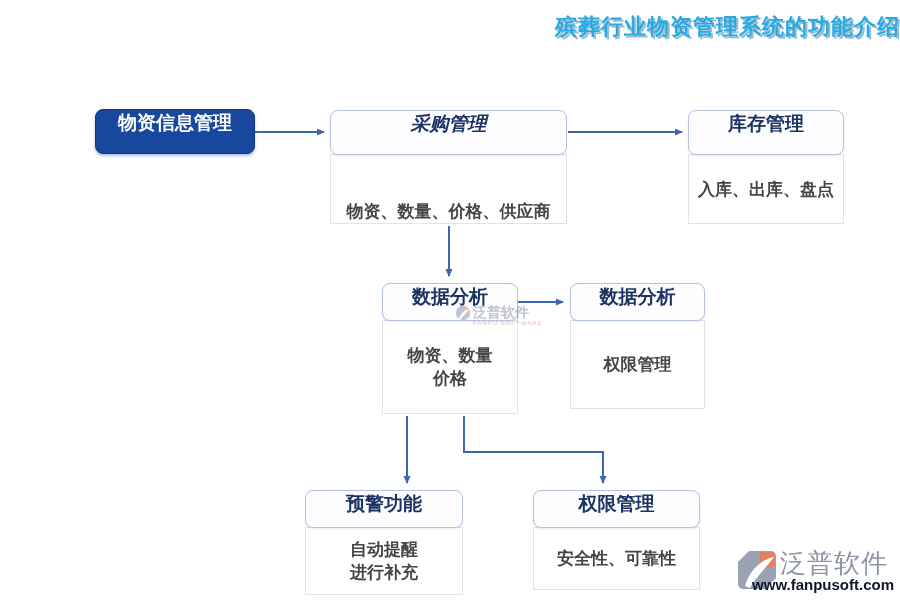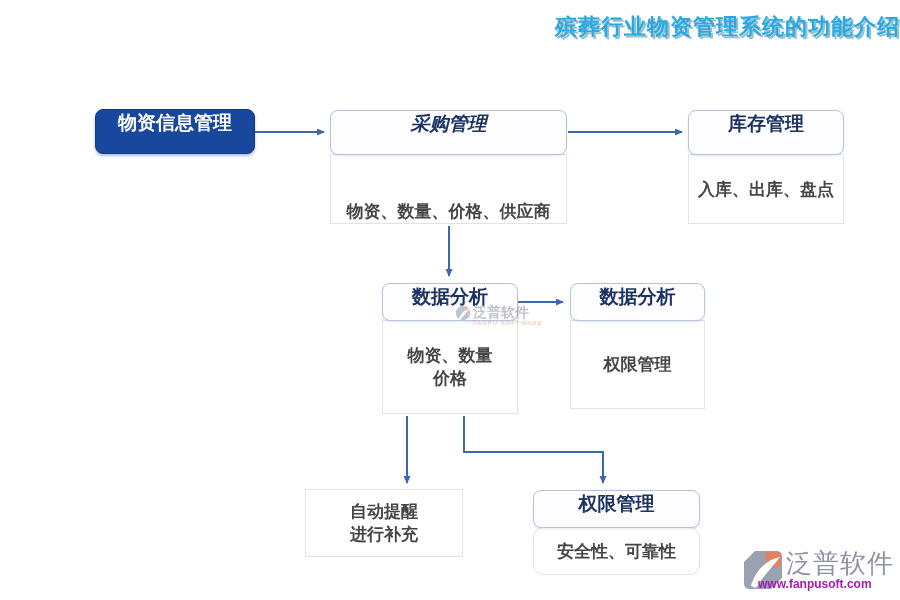--- a/index.html
+++ b/index.html
@@ -40,21 +40,21 @@
   }
   .watermark-mid .wm-texts { margin-left:2px; }
   .watermark-mid .wm-brand { font-size:14px; font-weight:bold; color:#8d95a5; line-height:15px; }
   .watermark-mid .wm-sub { font-size:6px; color:#e2825c; letter-spacing:1px; line-height:7px; }
   .logo {
     position:absolute; right:6px; bottom:8px; z-index:3;
     display:flex; align-items:flex-start;
   }
   .logo .logo-texts { margin-left:3px; }
   .logo .logo-brand { font-size:26px; color:#8d95a5; line-height:28px; letter-spacing:1px; }
-  .logo .logo-url { font-size:12px; font-weight:bold; color:#a21caf; line-height:15px; margin-left:-28px; }
+  .logo .logo-url { font-size:15px; font-weight:bold; color:#0f172a; line-height:15px; margin-left:-28px; }
 </style>
 </head>
 <body>
 
 <div class="canvas">
 
   <div class="page-title">殡葬行业物资管理系统的功能介绍</div>
 
   <svg class="connectors" width="900" height="600" viewBox="0 0 900 600">
     <defs>
@@ -107,31 +107,34 @@
   <div class="node" style="left:570px; top:283px; width:135px;">
     <div class="node-header" style="height:38px;">
       <span>数据分析</span>
     </div>
     <div class="node-body" style="height:89px;">
       <div>权限管理</div>
     </div>
   </div>
 
   <div class="node" style="left:305px; top:490px; width:158px;">
+    <div class="node-header" style="height:38px;">
+      <span>预警功能</span>
+    </div>
     <div class="node-body" style="height:68px;">
       <div>自动提醒</div>
       <div>进行补充</div>
     </div>
   </div>
 
   <div class="node" style="left:533px; top:490px; width:167px;">
     <div class="node-header" style="height:38px;font-family:Liberation Mono, monospace;">
       <span>权限管理</span>
     </div>
-    <div class="node-body" style="height:48px;border-radius:10px;">
+    <div class="node-body" style="height:63px;">
       <div>安全性、可靠性</div>
     </div>
   </div>
 
   <div class="watermark-mid">
     <svg width="16" height="16" viewBox="0 0 40 40">
       <path d="M20,2 a18,18 0 1 0 0,36 a18,18 0 1 0 0,-36 Z" fill="#8d95a5"></path>
       <path d="M22,3 a17,17 0 0 1 15,14 L23,20 Z" fill="#e2825c"></path>
       <path d="M10,34 C14,22 24,12 36,10 C28,20 20,28 14,36 Z" fill="#ffffff"></path>
     </svg>

